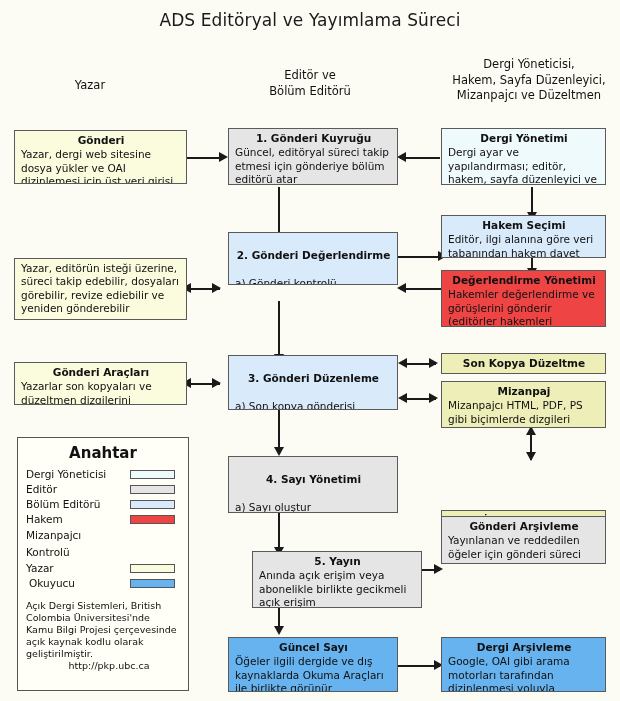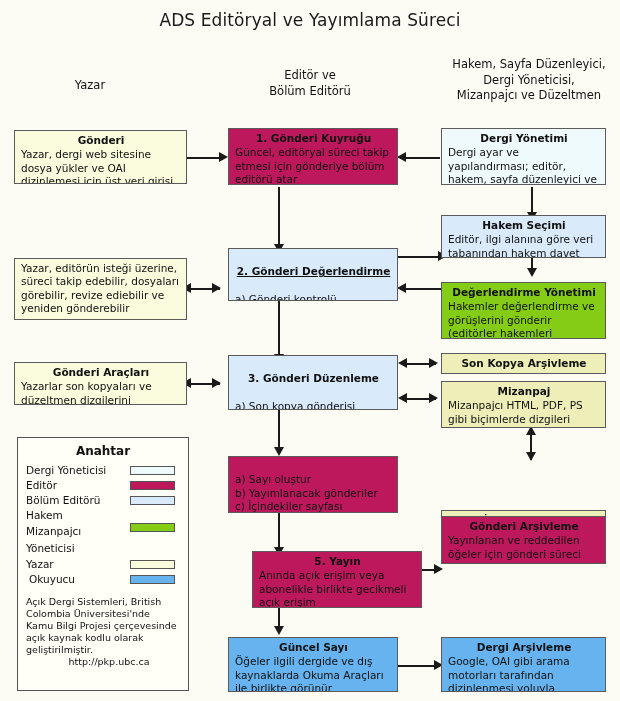--- a/index.html
+++ b/index.html
@@ -57,23 +57,23 @@
   .box.centered {
     display: flex;
     align-items: center;
     justify-content: center;
   }
   .box.centered .bt {
     margin-bottom: 0;
   }
   
   .c-manager  { background: #eefafc; }
-  .c-editor   { background: #be185d; }
+  .c-editor   { background: #e5e5e5; }
   .c-section  { background: #d9eafb; }
-  .c-reviewer { background: #84cc16; margin-top: 12px; }
+  .c-reviewer { background: #ef4444; }
   .c-layout   { background: #eeeeb8; }
   .c-author   { background: #fbfbdd; }
   .c-reader   { background: #66b3ef; }
 
   
   .ln {
     position: absolute;
     background: #1a1a1a;
   }
   .hr { height: 1.6px; }
@@ -114,21 +114,21 @@
     box-sizing: border-box;
     border: 1px solid #555;
     background: #fffef7;
     padding: 6px 8px;
     font-size: 10.5px;
     color: #111;
   }
   #legend .lg-title {
     text-align: center;
     font-weight: bold;
-    font-size: 12px;
+    font-size: 15px;
     margin-bottom: 5px;
   }
   .lg-row {
     position: relative;
     height: 15px;
     line-height: 15px;
   }
   .lg-label { display: inline-block; }
   .sw {
     position: absolute;
@@ -163,22 +163,22 @@
   <div class="title">ADS Editöryal ve Yayımlama Süreci</div>
 
   <div class="colhead" style="left:30px; top:78px; width:120px;">
     <div>Yazar</div>
   </div>
   <div class="colhead" style="left:240px; top:68px; width:140px;">
     <div>Editör ve</div>
     <div>Bölüm Editörü</div>
   </div>
   <div class="colhead" style="left:440px; top:57px; width:178px;">
+    <div>Dergi Yöneticisi,</div>
     <div>Hakem, Sayfa Düzenleyici,</div>
-    <div>Dergi Yöneticisi,</div>
     <div>Mizanpajcı ve Düzeltmen</div>
   </div>
 
   <div class="ln hr" style="left:187px; top:157px; width:33px;"></div>
   <div class="head right" style="left:219px; top:152px;"></div>
 
   <div class="ln hr" style="left:400px; top:157px; width:40px;"></div>
   <div class="head left" style="left:397px; top:152px;"></div>
 
   <div class="ln vr" style="left:278px; top:187px; height:59px;"></div>
@@ -256,53 +256,54 @@
 
   <div class="box c-reviewer" style="left:441px; top:270px; width:165px; height:57px;">
     <span class="bt">Değerlendirme Yönetimi</span>
     <span class="bb">Hakemler değerlendirme ve görüşlerini gönderir (editörler hakemleri puanlayabilir)</span>
   </div>
 
   <div class="box c-author" style="left:14px; top:258px; width:173px; height:62px;">
     <span class="bb">Yazar, editörün isteği üzerine, süreci takip edebilir, dosyaları görebilir, revize ediebilir ve yeniden gönderebilir</span>
   </div>
 
-  <div class="box c-section" style="left:228px; top:248px; width:170px; height:53px; white-space:pre-line;text-decoration:underline;">
+  <div class="box c-section" style="left:228px; top:232px; width:170px; height:53px; white-space:pre-line;">
     <span class="bt">2. Gönderi Değerlendirme</span>
     <span class="bb">a) Gönderi kontrolü
 b) Hakemlik yönetimi
 c) Editöryal karara varma</span>
   </div>
 
   <div class="box c-author" style="left:14px; top:362px; width:173px; height:43px;">
     <span class="bt">Gönderi Araçları</span>
     <span class="bb">Yazarlar son kopyaları ve düzeltmen dizgilerini değerlendirir</span>
   </div>
 
   <div class="box c-section" style="left:228px; top:355px; width:170px; height:55px; white-space:pre-line;">
     <span class="bt">3. Gönderi Düzenleme</span>
     <span class="bb">a) Son kopya gönderisi
 b) Mizanpaj ve biçimli dizgiler
 c) Düzeltmen dizgileri</span>
   </div>
 
   <div class="box c-layout centered" style="left:441px; top:353px; width:165px; height:21px;">
-    <span class="bt">Son Kopya Arşivleme</span>
+    <span class="bt">Son Kopya Düzeltme</span>
   </div>
 
   <div class="box c-layout" style="left:441px; top:381px; width:165px; height:47px;">
     <span class="bt">Mizanpaj</span>
     <span class="bb">Mizanpajcı HTML, PDF, PS gibi biçimlerde dizgileri düzenler</span>
   </div>
 
   <div class="box c-layout centered" style="left:441px; top:462px; width:165px; height:21px;margin-top:48px;">
     <span class="bt">İmla Kontrolü</span>
   </div>
 
   <div class="box c-editor" style="left:228px; top:456px; width:170px; height:57px; white-space:pre-line;">
+    <span class="bt">4. Sayı Yönetimi</span>
     <span class="bb">a) Sayı oluştur
 b) Yayımlanacak gönderiler
 c) İçindekiler sayfası düzenleme</span>
   </div>
 
   <div class="box c-editor" style="left:228px; top:551px; width:170px; height:57px;margin-left:24px;">
     <span class="bt">5. Yayın</span>
     <span class="bb">Anında açık erişim veya abonelikle birlikte gecikmeli açık erişim</span>
   </div>
 
@@ -338,21 +339,21 @@
     </div>
     <div class="lg-row">
       <span class="lg-label">Hakem</span>
       <span class="sw c-reviewer"></span>
     </div>
 
     <div class="lg-row" style="height:17px; line-height:17px;">
       <span class="lg-label">Mizanpajcı</span>
     </div>
     <div class="lg-row" style="height:17px; line-height:17px;">
-      <span class="lg-label">Yöneticisi</span>
+      <span class="lg-label">Kontrolü</span>
     </div>
 
     <div class="lg-row">
       <span class="lg-label">Yazar</span>
       <span class="sw c-author"></span>
     </div>
     <div class="lg-row">
       <span class="lg-label" style="padding-left:3px;">Okuyucu</span>
       <span class="sw c-reader"></span>
     </div>

